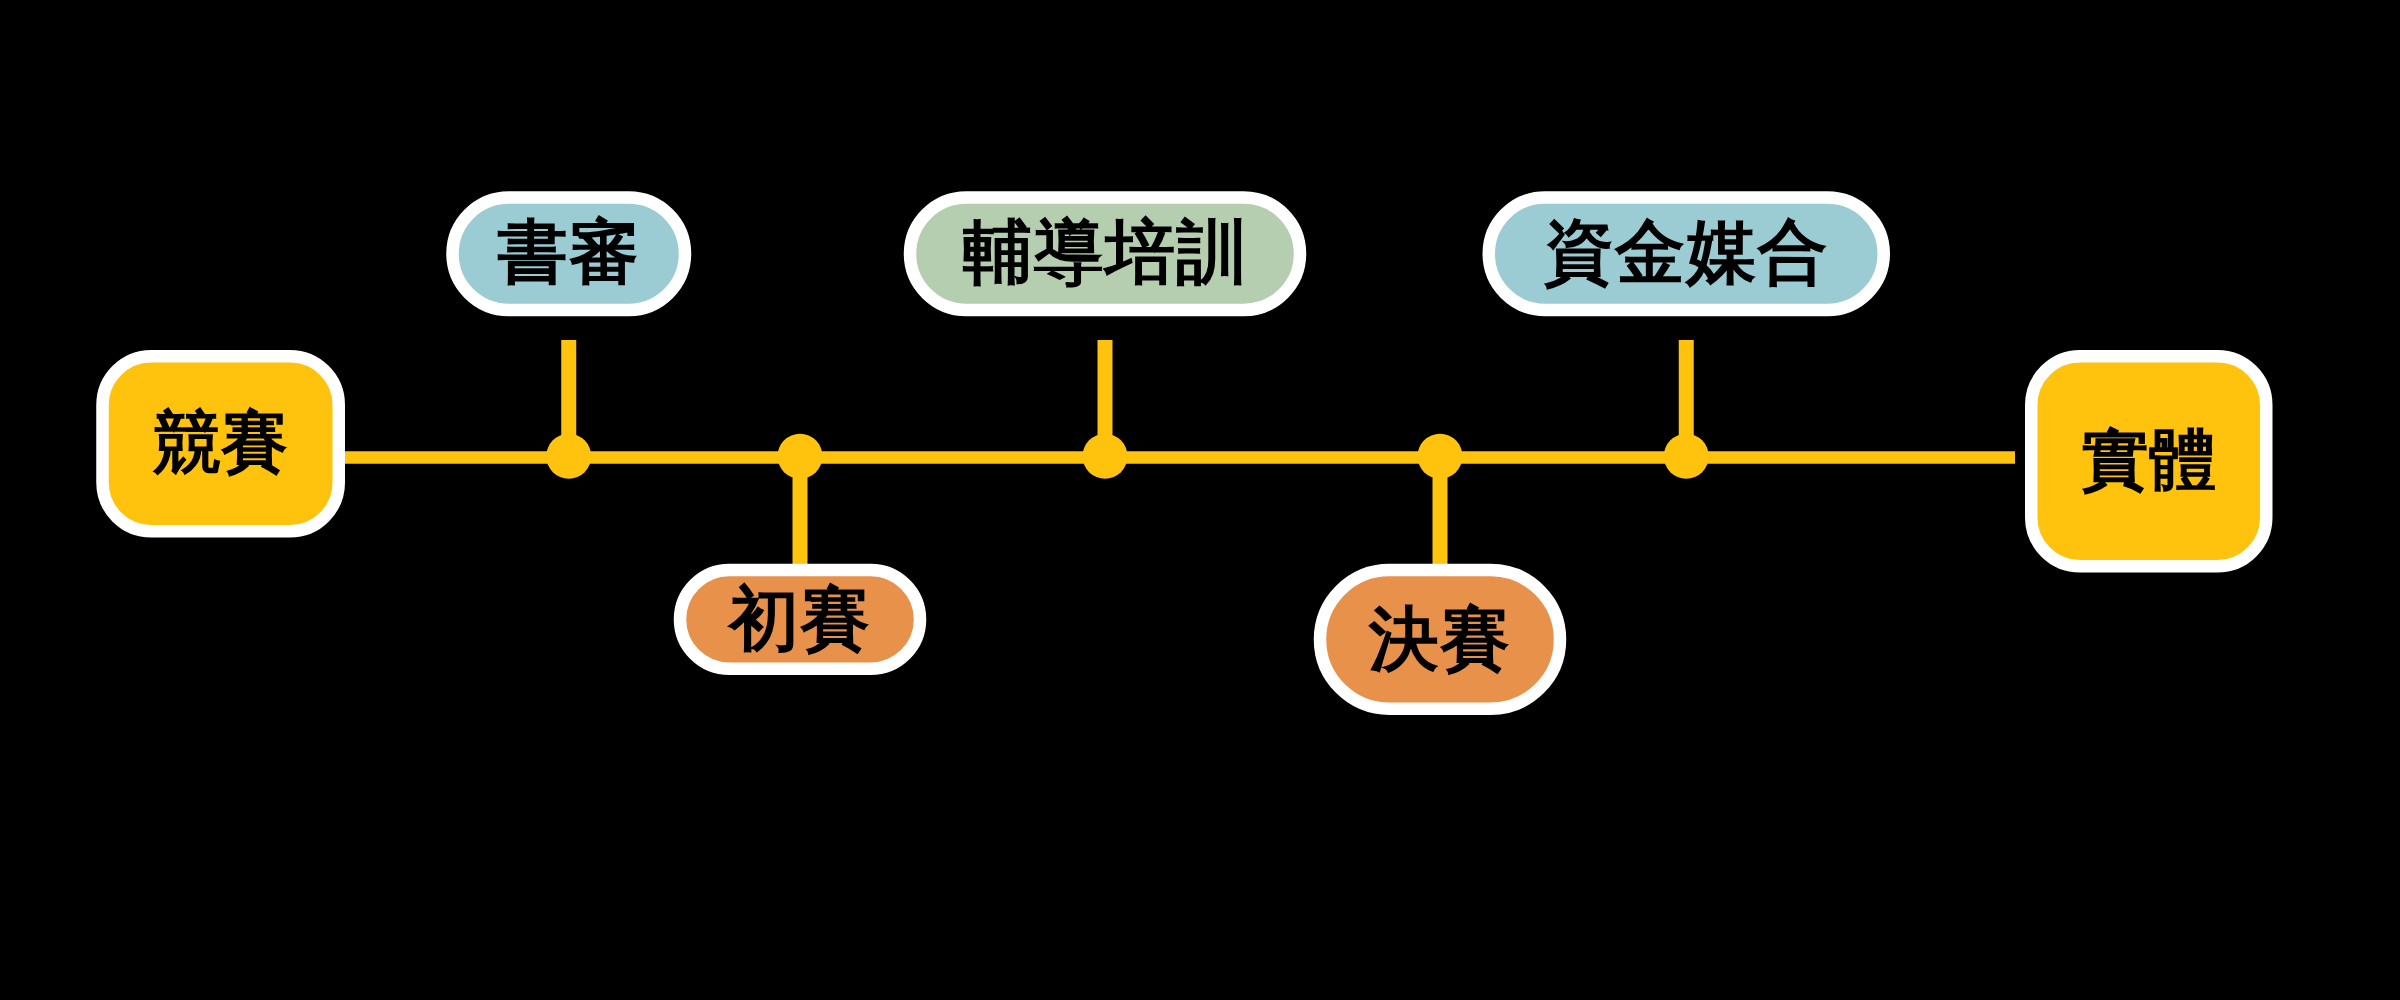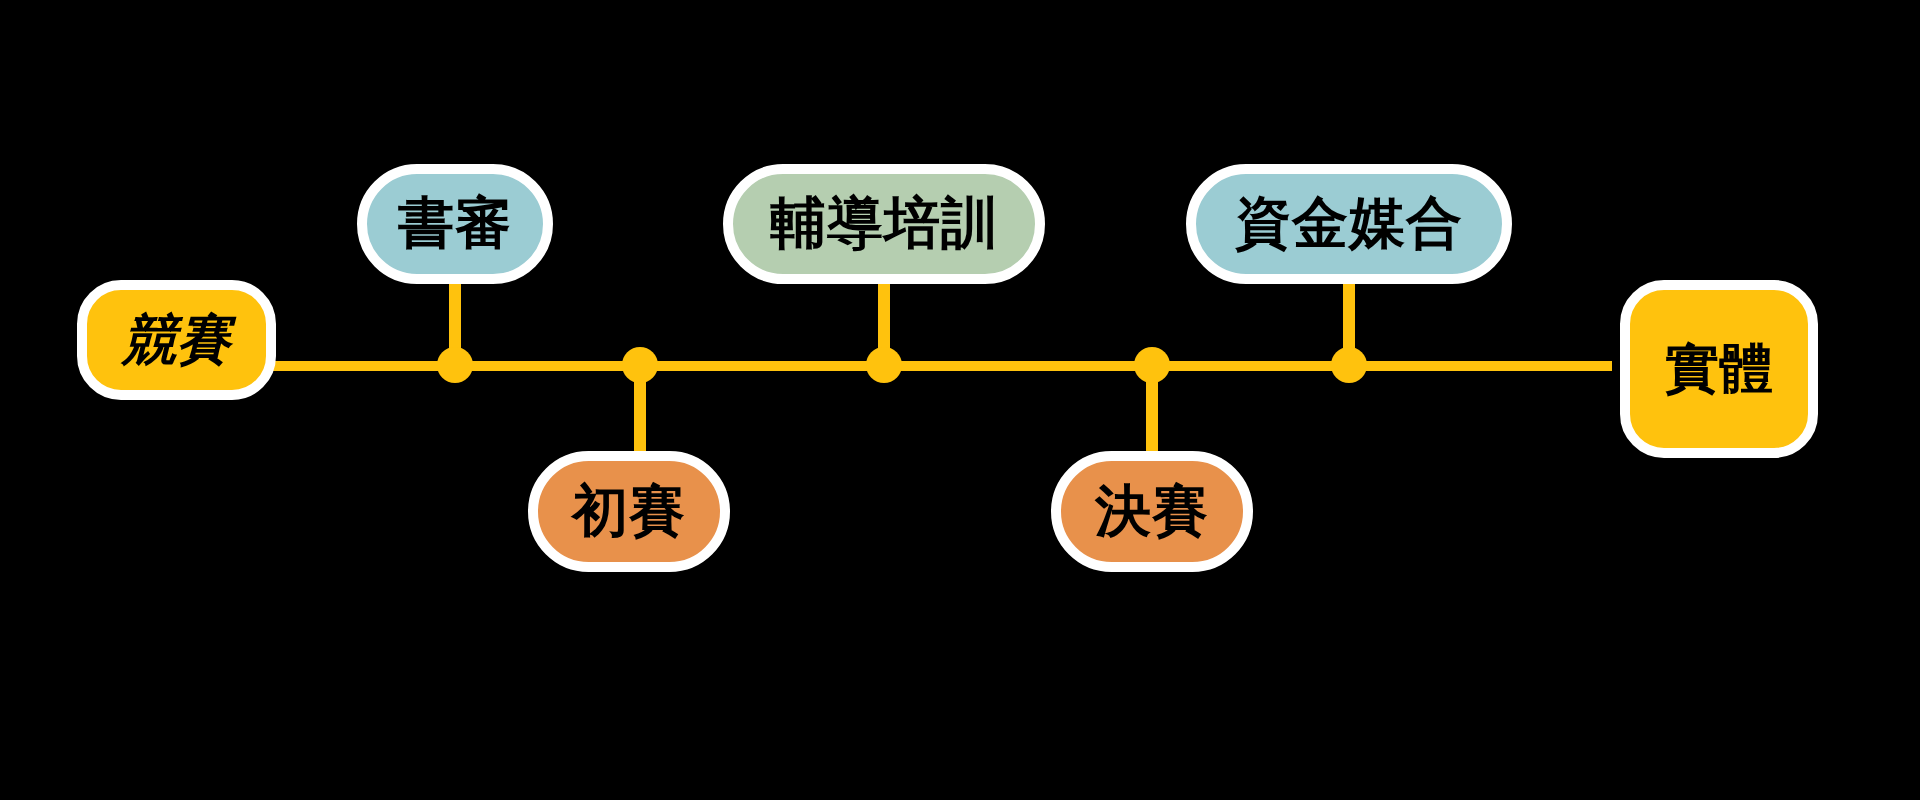--- a/index.html
+++ b/index.html
@@ -58,37 +58,37 @@
     font-weight: 900;
     text-align: center;
     z-index: 3;
   }
   .milestone {
     background: var(--milestone, #FFC20D);
     border-radius: 44px;
     font-size: 54px;
     line-height: 1.22;
   }
-  .card-start { left: 77px;   top: 280px; width: 199px; height: 120px; font-style: italic; }
+  .card-start { left: 77px;   top: 280px; width: 199px; height: 150px; }
   .card-expo  { left: 1608px; top: 280px; width: 198px; height: 178px; margin-left: 12px; }
   .pill {
-    top: 164px;
-    height: 120px;
+    top: 153px;
+    height: 100px;
     border-radius: 70px;
     font-size: 56px;
     letter-spacing: 1px;
     white-space: nowrap;
   }
   .blue   { background: var(--stage-blue, #9BCCD3); }
   .green  { background: var(--stage-green, #B5CEB0); }
   .orange { background: var(--stage-orange, #E8914B); }
   .card-review      { left: 357px;  width: 196px; }
   .card-training    { left: 723px;  width: 322px; }
   .card-funding     { left: 1186px; width: 326px; }
-  .card-preliminary { left: 528px;  top: 451px; width: 202px; height: 121px; }
+  .card-preliminary { left: 539px;  top: 451px; width: 202px; height: 89px; }
   .card-final       { left: 1051px; top: 451px; width: 202px; height: 121px; }
   .two-line span { display: block; }
 </style>
 </head>
 <body>
 
 <div class="stage">
 
   <div class="hline"></div>
 

